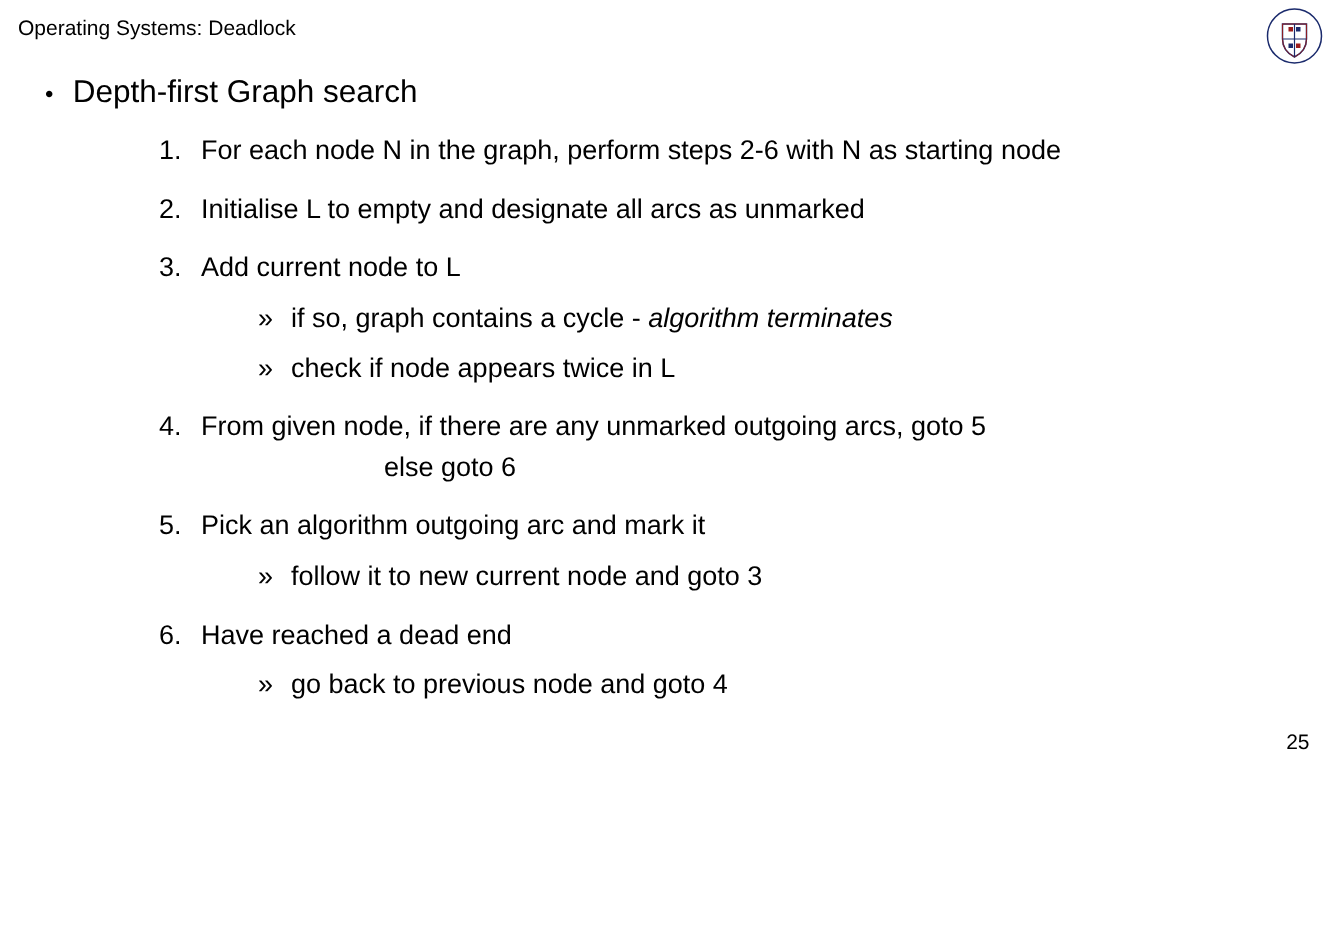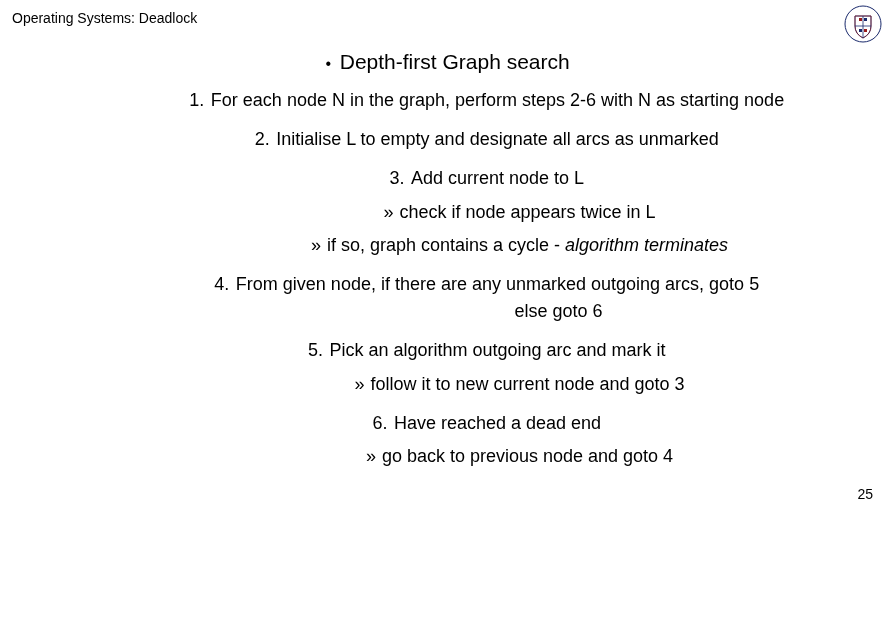--- a/index.html
+++ b/index.html
@@ -29,21 +29,20 @@
     top: 4px;
     right: 8px;
     width: 40px;
     height: 40px;
   }
   .content {
     position: absolute;
     top: 50px;
     left: 30px;
     right: 30px;
-    text-align: center;
   }
   .b1 { margin: 0 0 14px 0; }
   .b1-dot { display: inline-block; width: 14px; }
   .b1-text { font-size: 21px; }
   .dash-line { margin: 0 0 20px 44px; font-size: 18px; }
   .num-item { margin: 0 0 14px 76px; font-size: 18px; line-height: 1.4; }
   .num-item .num { display: inline-block; width: 28px; }
   .sub { margin: 8px 0 0 66px; font-size: 18px; }
   .sub .raq { display: inline-block; width: 22px; }
   .italic { font-style: italic; }
@@ -91,24 +90,24 @@
       <span class="num">1.</span><span>For each node N in the graph, perform steps 2-6 with N as starting node</span>
     </div>
 
     <div class="num-item">
       <span class="num">2.</span><span>Initialise L to empty and designate all arcs as unmarked</span>
     </div>
 
     <div class="num-item">
       <span class="num">3.</span><span>Add current node to L</span>
       <div class="sub">
-        <span class="raq">»</span><span>check if node appears twice in L</span>
+        <span class="raq">»</span><span>if so, graph contains a cycle - </span><span class="italic">algorithm terminates</span>
       </div>
       <div class="sub">
-        <span class="raq">»</span><span>if so, graph contains a cycle - </span><span class="italic">algorithm terminates</span>
+        <span class="raq">»</span><span>check if node appears twice in L</span>
       </div>
     </div>
 
     <div class="num-item">
       <span class="num">4.</span><span>From given node, if there are any unmarked outgoing arcs, goto 5</span>
       <div class="continuation">else goto 6</div>
     </div>
 
     <div class="num-item">
       <span class="num">5.</span><span>Pick an algorithm outgoing arc and mark it</span>

